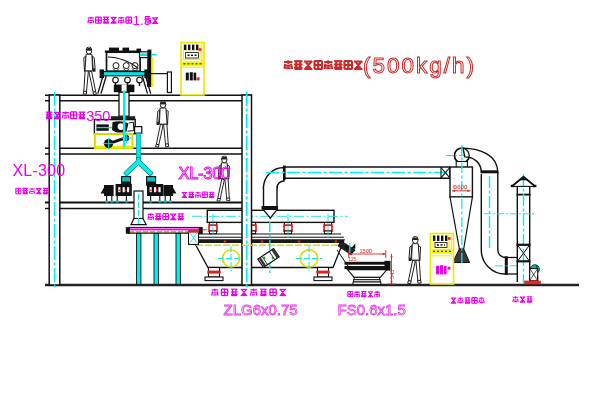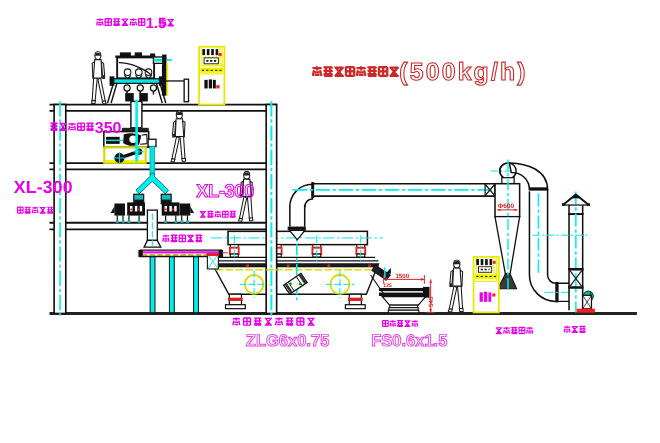--- a/index.html
+++ b/index.html
@@ -1,16 +1,16 @@
 <!DOCTYPE html>
 <html><head>
 <meta charset="utf-8">
 <style>
 html,body{margin:0;padding:0;background:#fff;}
-#stage{position:relative;width:600px;height:325px;background:#fff;overflow:hidden;font-weight:bold;}
+#stage{position:relative;width:600px;height:325px;background:#fff;overflow:hidden;}
 svg{display:block;}
 text{font-family:"Liberation Sans",sans-serif;}
 </style>
 </head>
 <body>
 <div id="stage">
 <svg width="600" height="403" viewBox="0 0 600 403" fill="none" stroke-linecap="butt">
 <defs>
 <symbol id="cg1" viewBox="0 0 10 10">
           <path d="M1,1.2 H9 M1,4.5 H9 M1,7.5 H9 M3,1.2 V9 M7,1.2 V9 M1.3,9 H8.7" stroke="currentColor" stroke-width="1.6" fill="none"></path>

